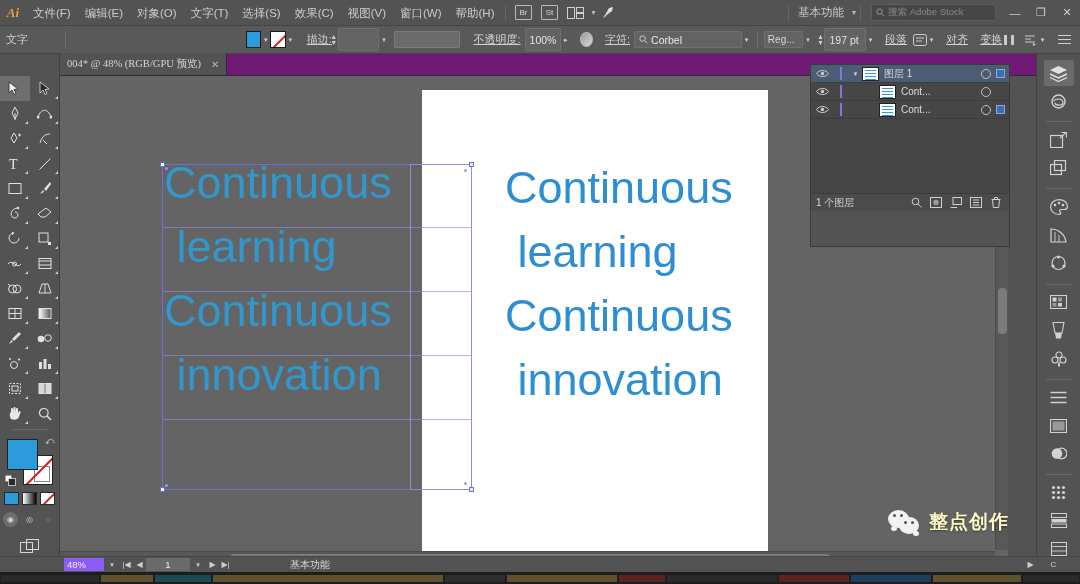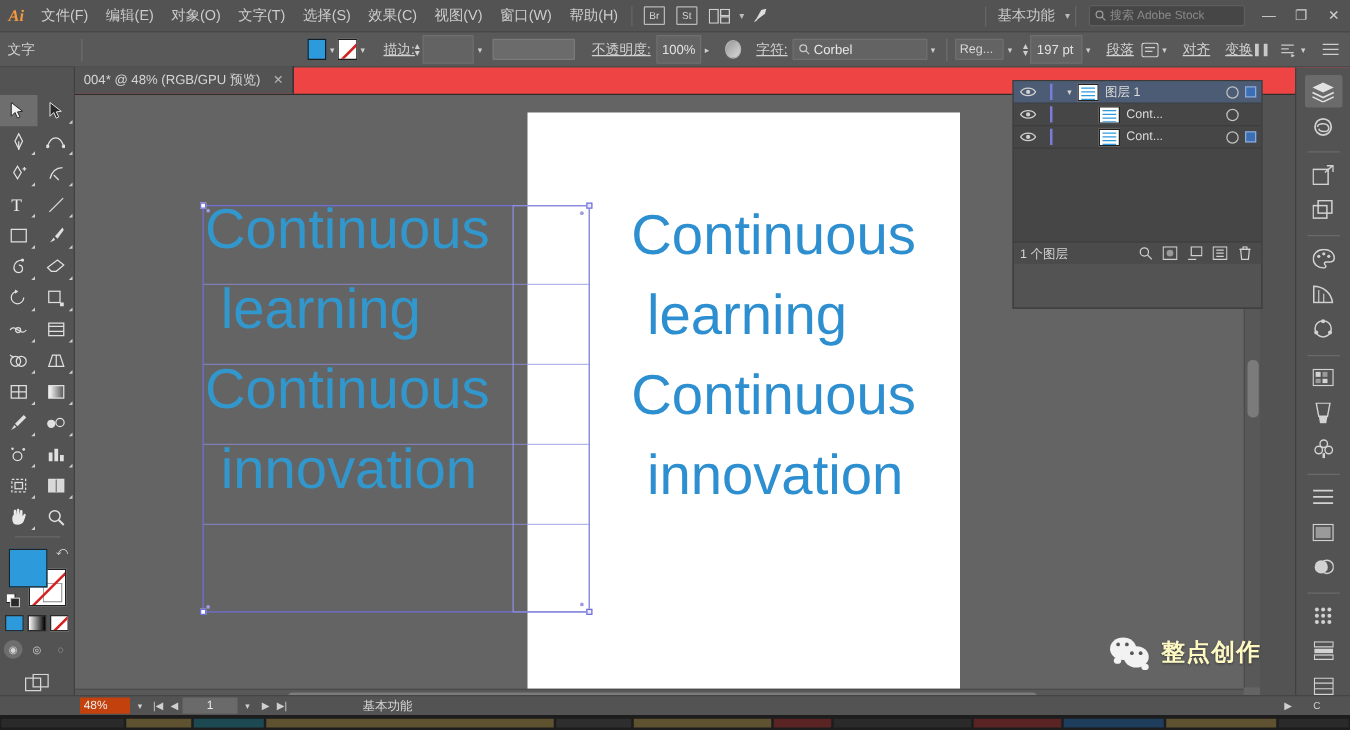--- a/index.html
+++ b/index.html
@@ -90,21 +90,21 @@
   .circ-icon {
     width:15px; height:15px; border-radius:50%; border:1px solid #b5b5b5;
     background:linear-gradient(135deg,#9a9a9a,#d8d8d8);
   }
   .cb-icon { width:18px; height:18px; display:flex; align-items:center; justify-content:center;
     color:#cacaca; font-size:11px; }
 
   
   .tabbar {
     position:absolute; left:60px; top:54px; width:1020px; height:22px;
-    background:#ef4444; border-bottom:1px solid #2d2d2d; display:flex; align-items:flex-end;
+    background:#701a75; border-bottom:1px solid #2d2d2d; display:flex; align-items:flex-end;font-family:Liberation Serif, serif;
   }
   .doc-tab {
     height:22px; background:#535353; border-right:1px solid #2d2d2d;
     display:flex; align-items:center; padding:0 7px; font-size:10.5px; color:#d5d5d5;
     gap:10px; white-space:nowrap;
   }
   .tab-close { font-size:10px; color:#b6b6b6; }
 
   
   .toolbar {
@@ -275,21 +275,21 @@
   .dock-btn.active { background:#6b6b6b; }
   .dock-sep { width:26px; height:1px; background:#6a6a6a; margin:5px 0; }
 
   
   .statusbar {
     position:absolute; left:0; bottom:12px; width:1080px; height:16px;
     background:#535353; border-top:1px solid #454545;
     display:flex; align-items:center; font-size:10px; color:#d0d0d0;
   }
   .zoom-field {
-    width:40px; height:13px; background:#c2410c; margin-left:64px; display:flex;
+    width:40px; height:13px; background:#8b5cf6; margin-left:64px; display:flex;
     align-items:center; padding-left:3px; font-size:9.5px; color:#ececec;
   }
   .sb-caret { width:16px; text-align:center; font-size:7px; color:#cfcfcf; }
   .nav-ico { width:13px; text-align:center; font-size:8px; color:#cfcfcf; }
   .page-field {
     width:44px; height:13px; background:#6a6a6a; display:flex; align-items:center;
     justify-content:center; font-size:9.5px; color:#ececec;
   }
   .status-text { margin-left:58px; font-size:10px; color:#d6d6d6; }
 

